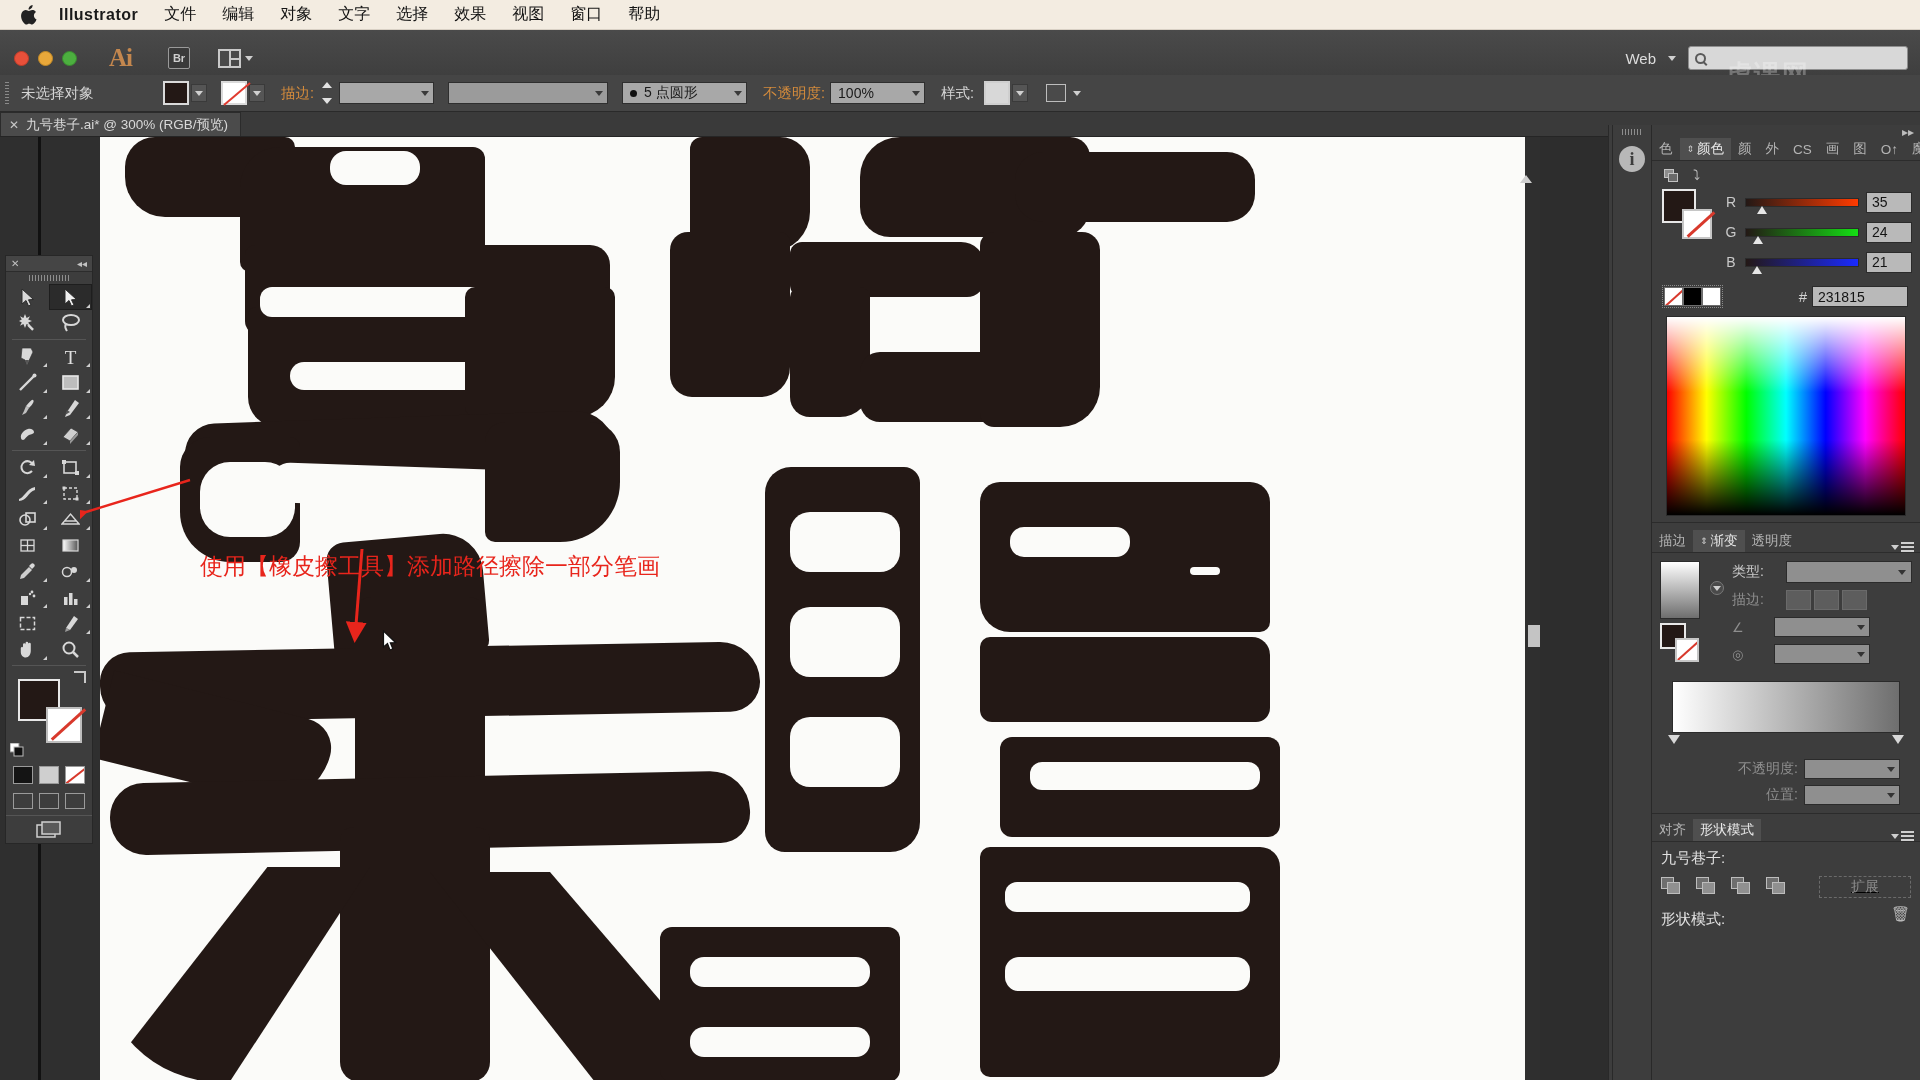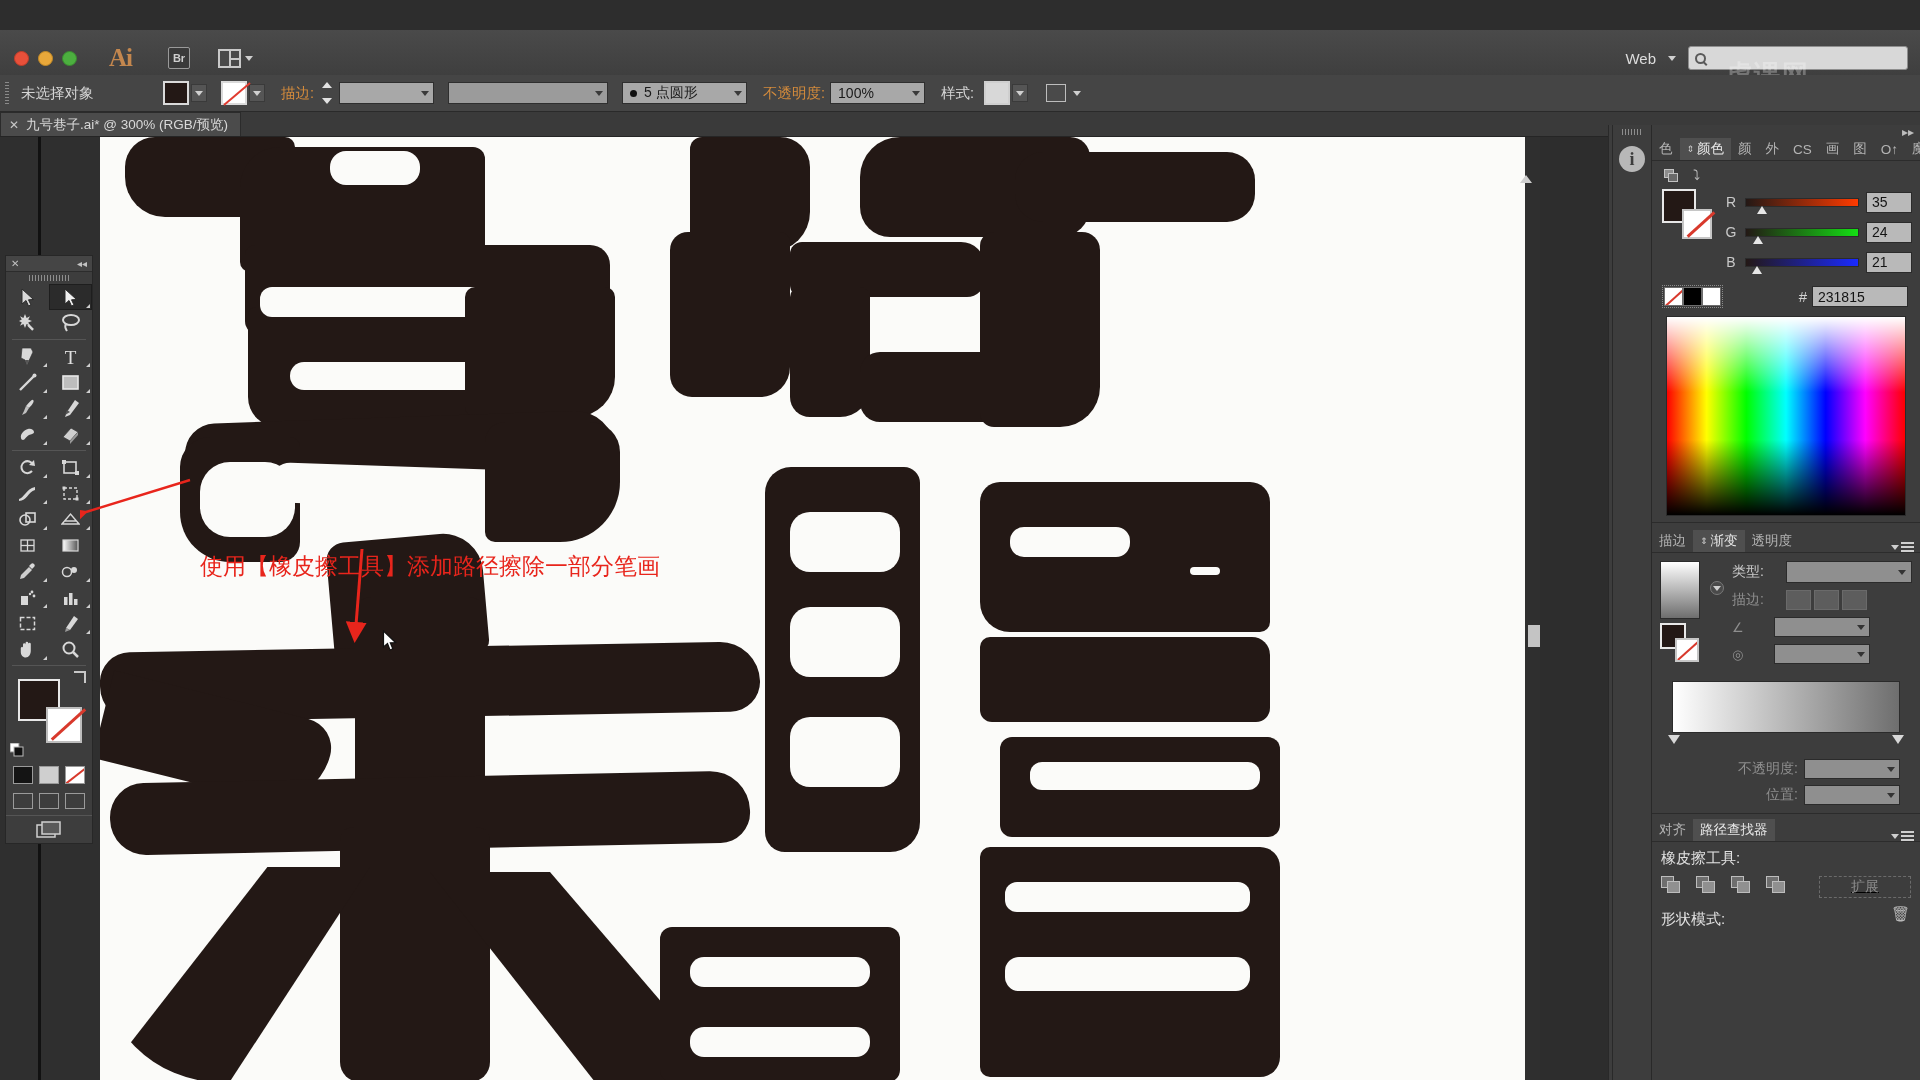--- a/index.html
+++ b/index.html
@@ -224,38 +224,55 @@
   .gradbar { height:52px; margin:10px 12px 6px 12px; border:1px solid #2b2b2b;
      background:linear-gradient(to right,#ffffff,#6e6e6e); }
   .gradstops { position:relative; height:14px; margin:0 12px; }
   .stop { position:absolute; width:0;height:0;border-left:6px solid transparent;
      border-right:6px solid transparent;border-bottom:9px solid #d8d8d8; }
   .gr-opa { display:flex; align-items:center; justify-content:flex-end; gap:6px; margin:6px 12px 0 0;}
   .trashicon { position:absolute; right:10px; color:#b8b8b8; font-size:15px; }
 
   .pfbody { padding:7px 9px; }
   .pf-title { color:#e0e0e0; font-size:15px; margin-bottom:8px; }
-  .pf-row { display:flex; align-items:flex-start; gap:13px;text-decoration:underline; }
+  .pf-row { display:flex; align-items:center; gap:13px;text-decoration:underline; }
   .pf-btn { width:22px; height:20px; position:relative; }
   .pf-btn i{position:absolute;width:13px;height:12px;border:1.5px solid #bdbdbd;}
   .pf-btn i:nth-child(1){left:0;top:0;background:#6e6e6e;}
   .pf-btn i:nth-child(2){left:6px;top:5px;background:#909090;}
   .expandbtn { margin-left:auto; width:92px; height:22px; border:1px dashed #6b6b6b;
     color:#8b8b8b; font-size:14px; display:flex; align-items:center; justify-content:center; }
 
   
   .annot-text { position:absolute; color:#e8251c; font-size:23px; white-space:nowrap;
     font-family:"DejaVu Sans","Liberation Sans",sans-serif; }
   .cursor-arrow { position:absolute; width:16px; height:22px; }
 </style>
 </head>
 <body>
 
 <div id="app">
 
+  <div class="macbar">
+    <span class="apple-logo">
+      <svg width="17" height="20" viewBox="0 0 17 20">
+          <path fill="#222" d="M11.6 3.1c.7-.9 1.2-2 1-3.1-1 .05-2.3.7-3 1.6-.65.8-1.2 2-1 3 1.1.1 2.3-.6 3-1.5zM13.9 10.5c0-2.4 2-3.6 2.1-3.6-1.1-1.7-2.9-1.9-3.5-1.9-1.5-.15-2.9.9-3.6.9-.75 0-1.9-.85-3.1-.85-1.6.05-3.1 1-3.9 2.4-1.7 2.9-.45 7.2 1.2 9.6.8 1.15 1.75 2.45 3 2.4 1.2-.05 1.65-.8 3.1-.8s1.85.8 3.1.75c1.3-.02 2.1-1.17 2.9-2.33.9-1.33 1.27-2.62 1.3-2.69-.03-.01-2.5-.96-2.6-3.88z"></path>
+        </svg>
+    </span>
+    <span class="appname">Illustrator</span>
+    <span class="mitem">文件</span>
+    <span class="mitem">编辑</span>
+    <span class="mitem">对象</span>
+    <span class="mitem">文字</span>
+    <span class="mitem">选择</span>
+    <span class="mitem">效果</span>
+    <span class="mitem">视图</span>
+    <span class="mitem">窗口</span>
+    <span class="mitem">帮助</span>
+  </div>
 
   <div class="titlebar">
     <div class="traffic">
       <span class="dot red"></span>
       <span class="dot yellow"></span>
       <span class="dot green"></span>
     </div>
     <span class="ai-logo">Ai</span>
     <span class="br-btn">Br</span>
     <span class="arrange-btn">
@@ -871,30 +888,30 @@
       <span class="trashicon" style="top:780px;">🗑</span>
     </div>
 
     <div class="panelsep"></div>
 
     <div class="ptabs" style="margin-top:4px;">
       <span class="ptab">
           <span>对齐</span>
         </span>
       <span class="ptab active">
-          <span>路径查找器</span>
+          <span>形状模式</span>
         </span>
       <span class="pmenu">
           <span class="caret"></span>
           <span class="bars"></span>
         </span>
     </div>
 
     <div class="pfbody">
-      <div class="pf-title">橡皮擦工具:</div>
+      <div class="pf-title">九号巷子:</div>
       <div class="pf-row">
         <span class="pf-btn">
             <i></i>
             <i></i>
           </span>
         <span class="pf-btn">
             <i></i>
             <i></i>
           </span>
         <span class="pf-btn">

